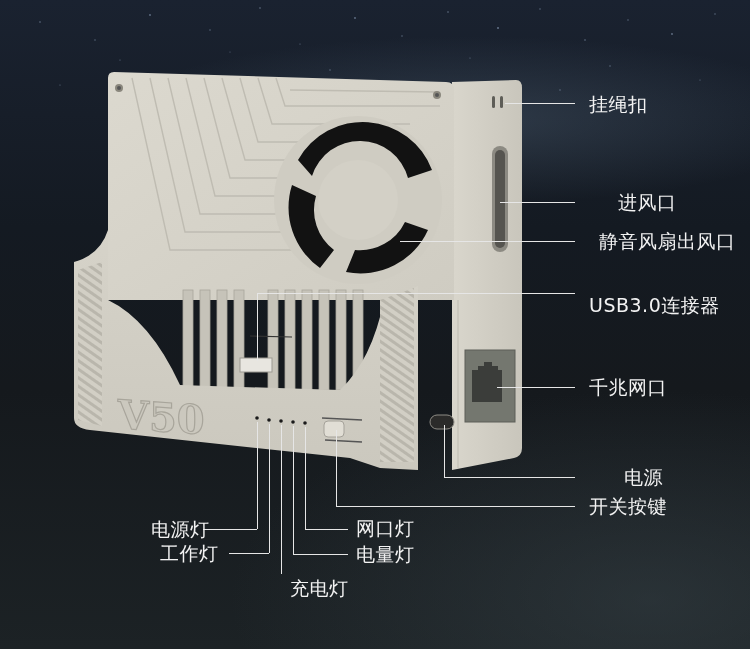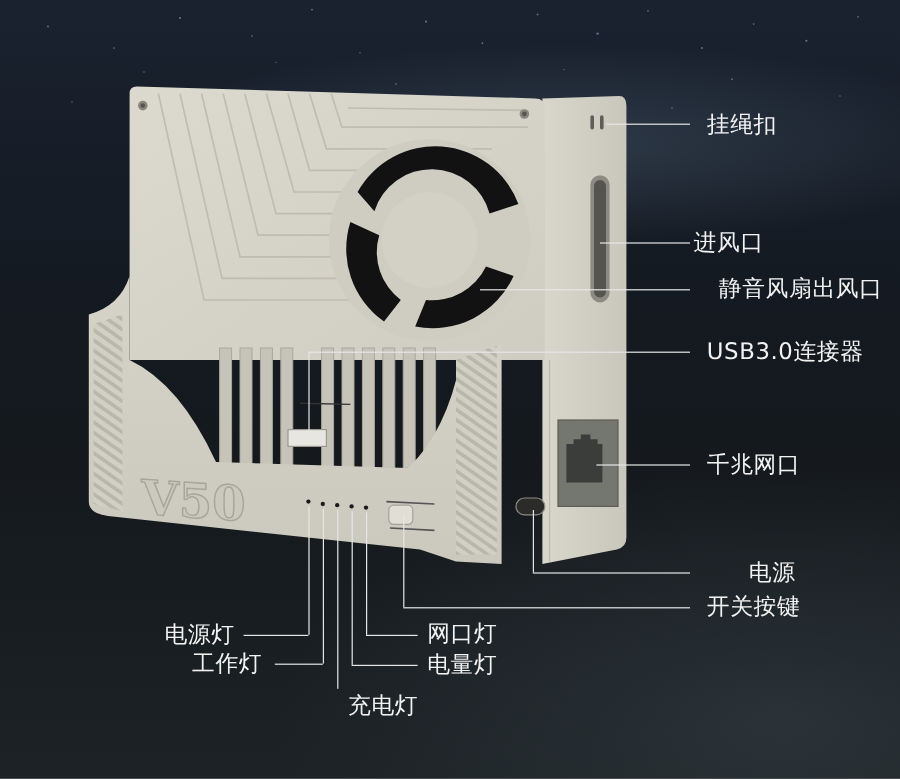--- a/index.html
+++ b/index.html
@@ -176,24 +176,24 @@
 <div class="line h" style="left:203px;top:529px;width:54px;"></div>
 <div class="line v" style="left:269px;top:424px;height:129px;"></div>
 <div class="line h" style="left:229px;top:553px;width:40px;"></div>
 <div class="line v" style="left:281px;top:425px;height:149px;"></div>
 <div class="line v" style="left:293px;top:426px;height:128px;"></div>
 <div class="line h" style="left:293px;top:554px;width:55px;"></div>
 <div class="line v" style="left:305px;top:427px;height:102px;"></div>
 <div class="line h" style="left:305px;top:529px;width:43px;"></div>
 
 <div class="lbl" style="left:589px;top:96px;">挂绳扣</div>
-<div class="lbl" style="left:578px;top:194px;text-align:right;">进风口</div>
+<div class="lbl" style="left:618px;top:194px;text-align:right;">进风口</div>
 <div class="lbl" style="left:599px;top:233px;text-align:right;">静音风扇出风口</div>
-<div class="lbl" style="left:589px;top:285px;">USB3.0连接器</div>
+<div class="lbl" style="left:589px;top:297px;">USB3.0连接器</div>
 <div class="lbl" style="left:589px;top:379px;">千兆网口</div>
 <div class="lbl" style="left:624px;top:469px;">电源</div>
 <div class="lbl" style="left:589px;top:498px;">开关按键</div>
 
-<div class="lbl" style="left:137px;top:521px;">电源灯</div>
+<div class="lbl" style="left:151px;top:521px;">电源灯</div>
 <div class="lbl" style="left:160px;top:545px;">工作灯</div>
 <div class="lbl" style="left:258px;top:580px;margin-left:32px;">充电灯</div>
 <div class="lbl" style="left:356px;top:521px;font-family:Liberation Serif, serif;">网口灯</div>
 <div class="lbl" style="left:356px;top:546px;">电量灯</div>
 
 </body></html>

